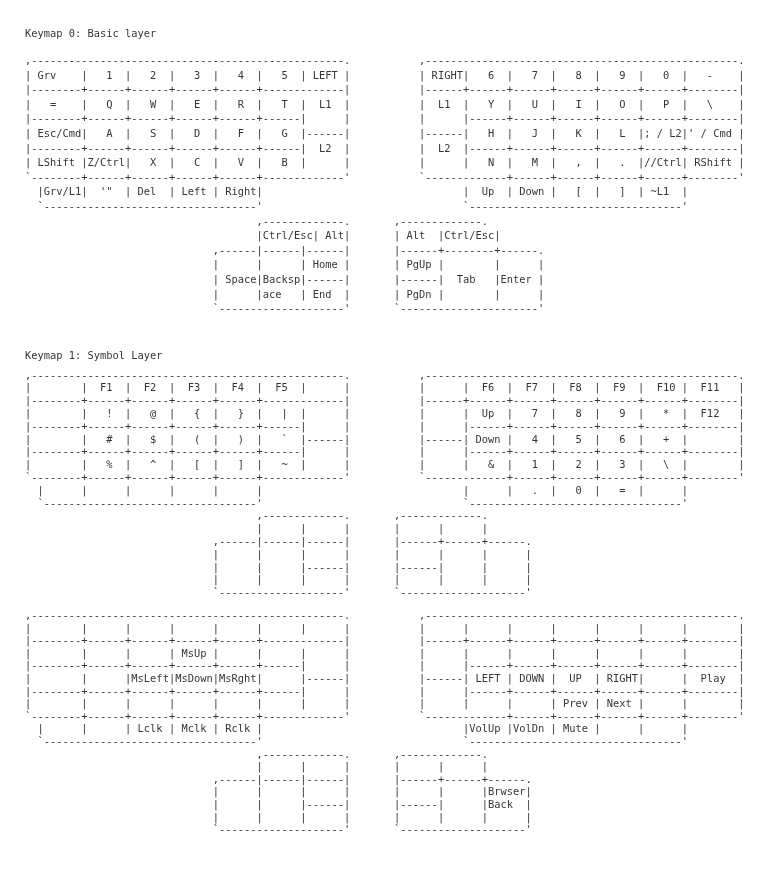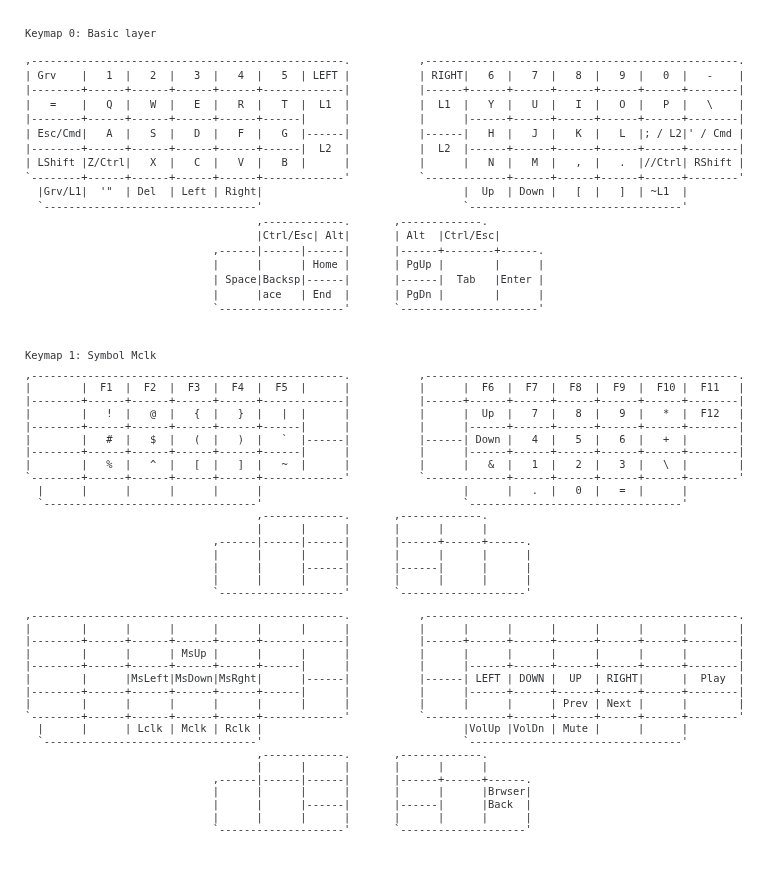--- a/index.html
+++ b/index.html
@@ -52,21 +52,21 @@
                                      ,-------------.       ,-------------.
                                      |Ctrl/Esc| Alt|       | Alt  |Ctrl/Esc|
                               ,------|------|------|       |------+--------+------.
                               |      |      | Home |       | PgUp |        |      |
                               | Space|Backsp|------|       |------|  Tab   |Enter |
                               |      |ace   | End  |       | PgDn |        |      |
                               `--------------------'       `----------------------'</pre>
   </section>
 
   <section class="km" id="km1">
-    <div class="km-title">Keymap 1: Symbol Mclk</div>
+    <div class="km-title">Keymap 1: Symbol Layer</div>
     <pre class="km-art">,--------------------------------------------------.           ,--------------------------------------------------.
 |        |  F1  |  F2  |  F3  |  F4  |  F5  |      |           |      |  F6  |  F7  |  F8  |  F9  |  F10 |  F11   |
 |--------+------+------+------+------+-------------|           |------+------+------+------+------+------+--------|
 |        |   !  |   @  |   {  |   }  |   |  |      |           |      |  Up  |   7  |   8  |   9  |   *  |  F12   |
 |--------+------+------+------+------+------|      |           |      |------+------+------+------+------+--------|
 |        |   #  |   $  |   (  |   )  |   `  |------|           |------| Down |   4  |   5  |   6  |   +  |        |
 |--------+------+------+------+------+------|      |           |      |------+------+------+------+------+--------|
 |        |   %  |   ^  |   [  |   ]  |   ~  |      |           |      |   &amp;  |   1  |   2  |   3  |   \  |        |
 `--------+------+------+------+------+-------------'           `-------------+------+------+------+------+--------'
   |      |      |      |      |      |                                |      |   .  |   0  |   =  |      |

